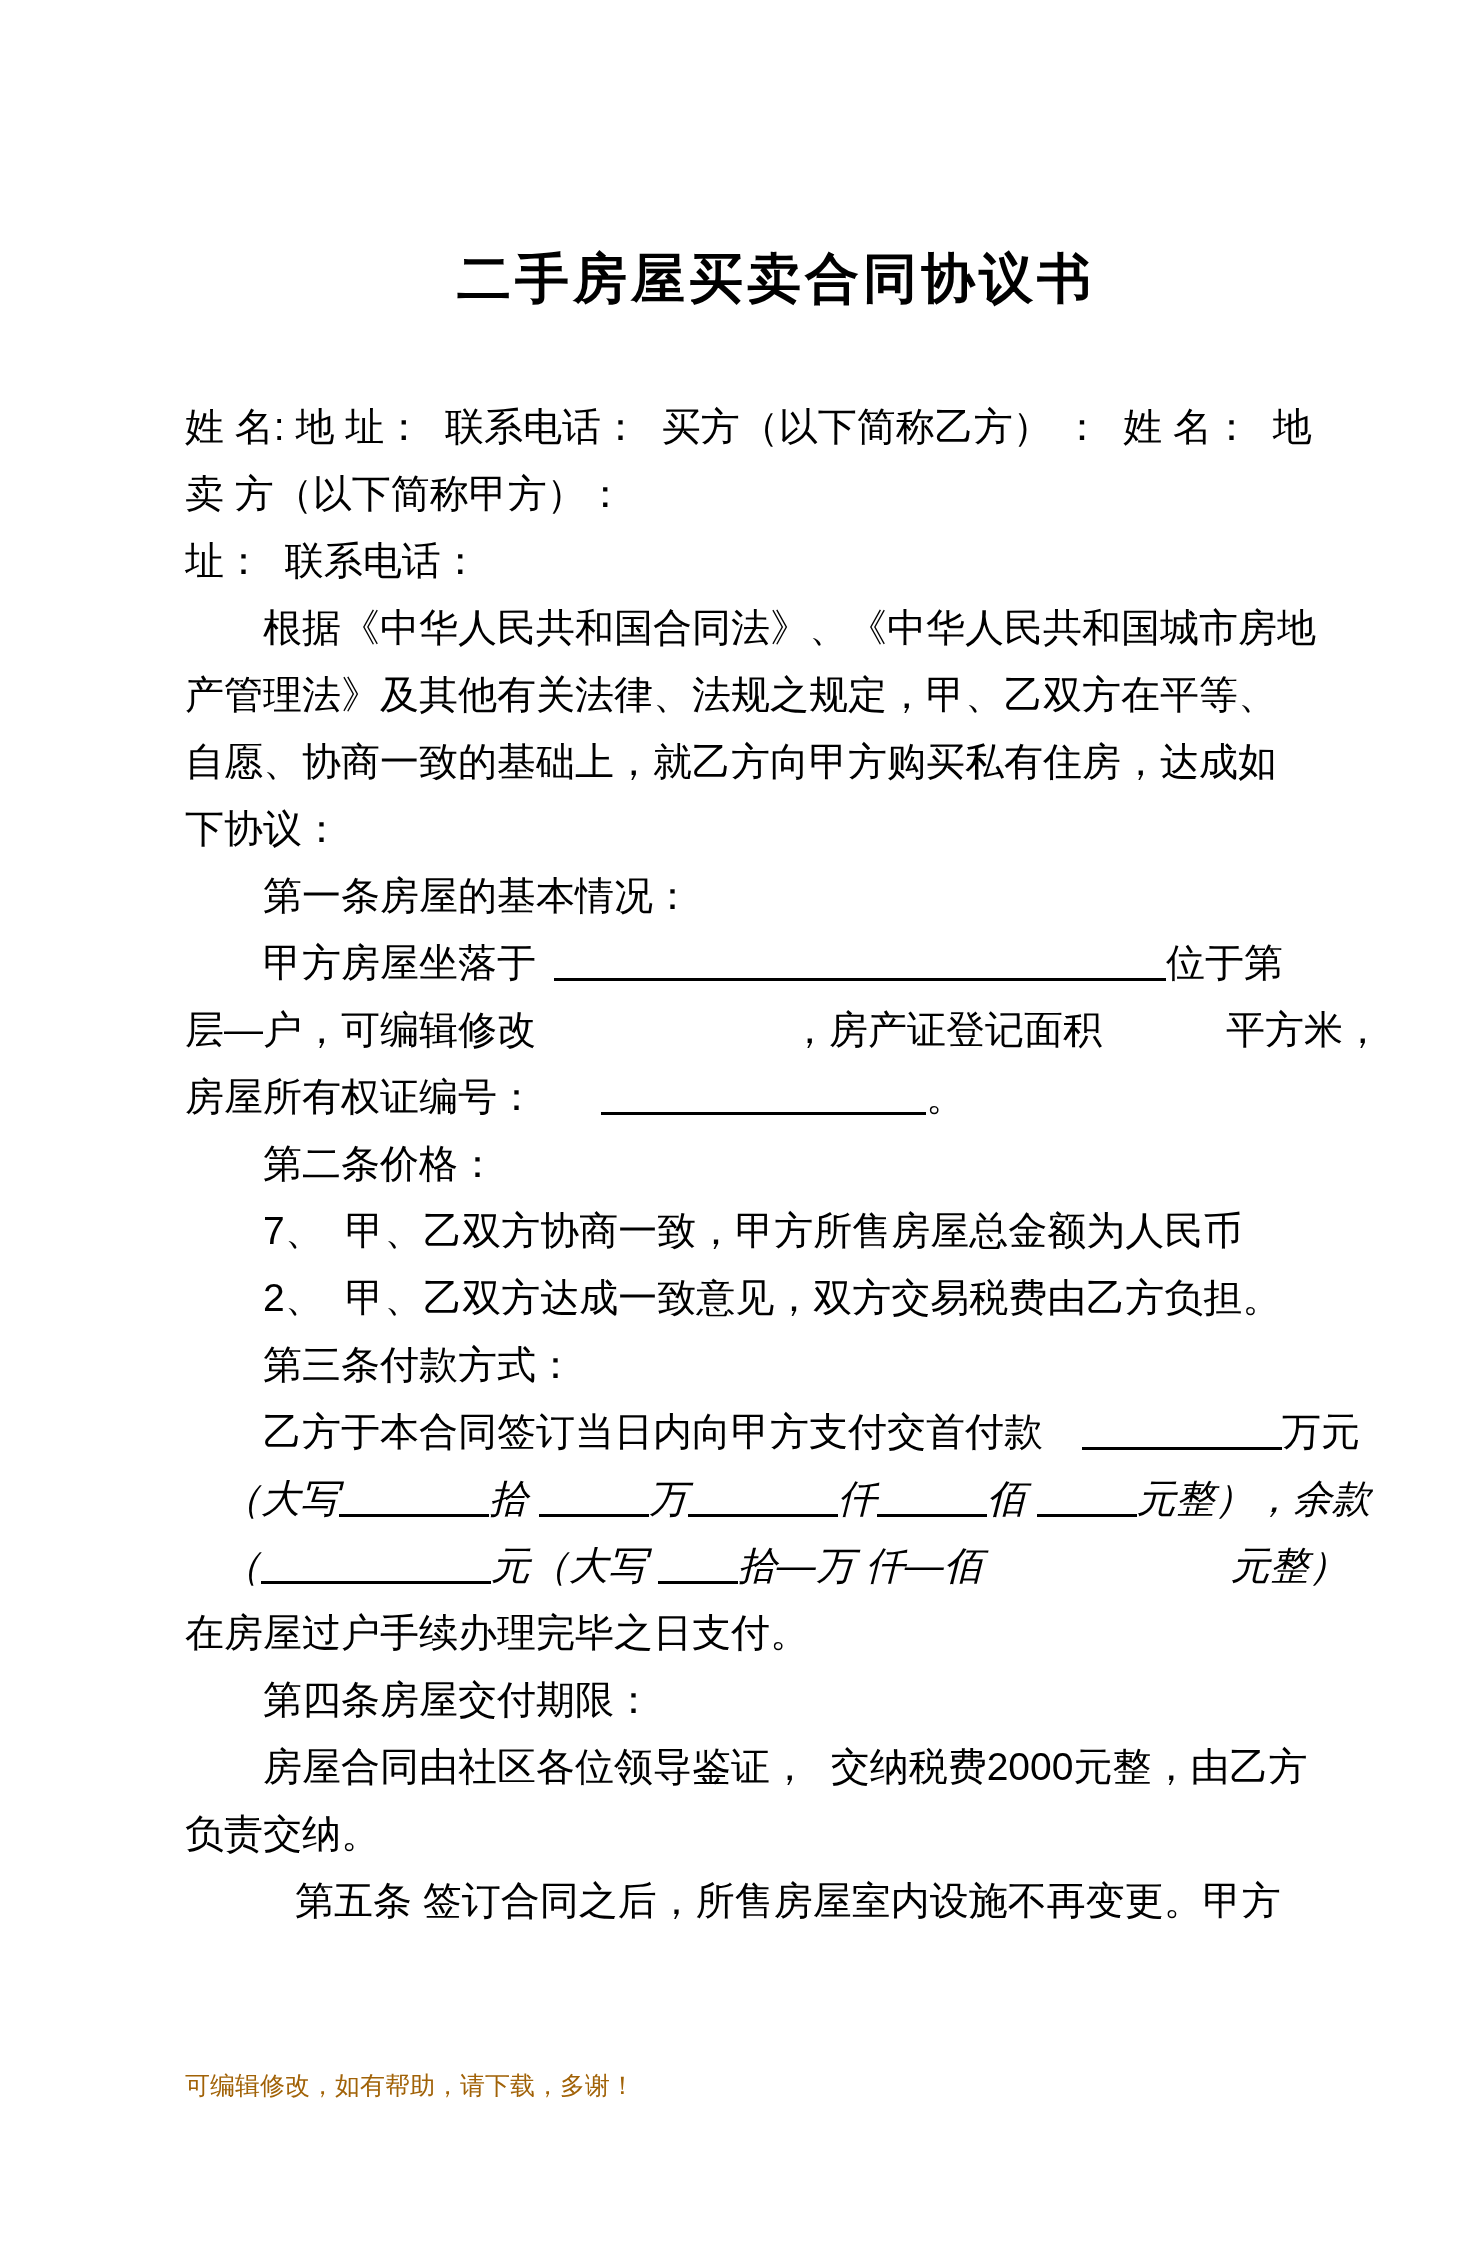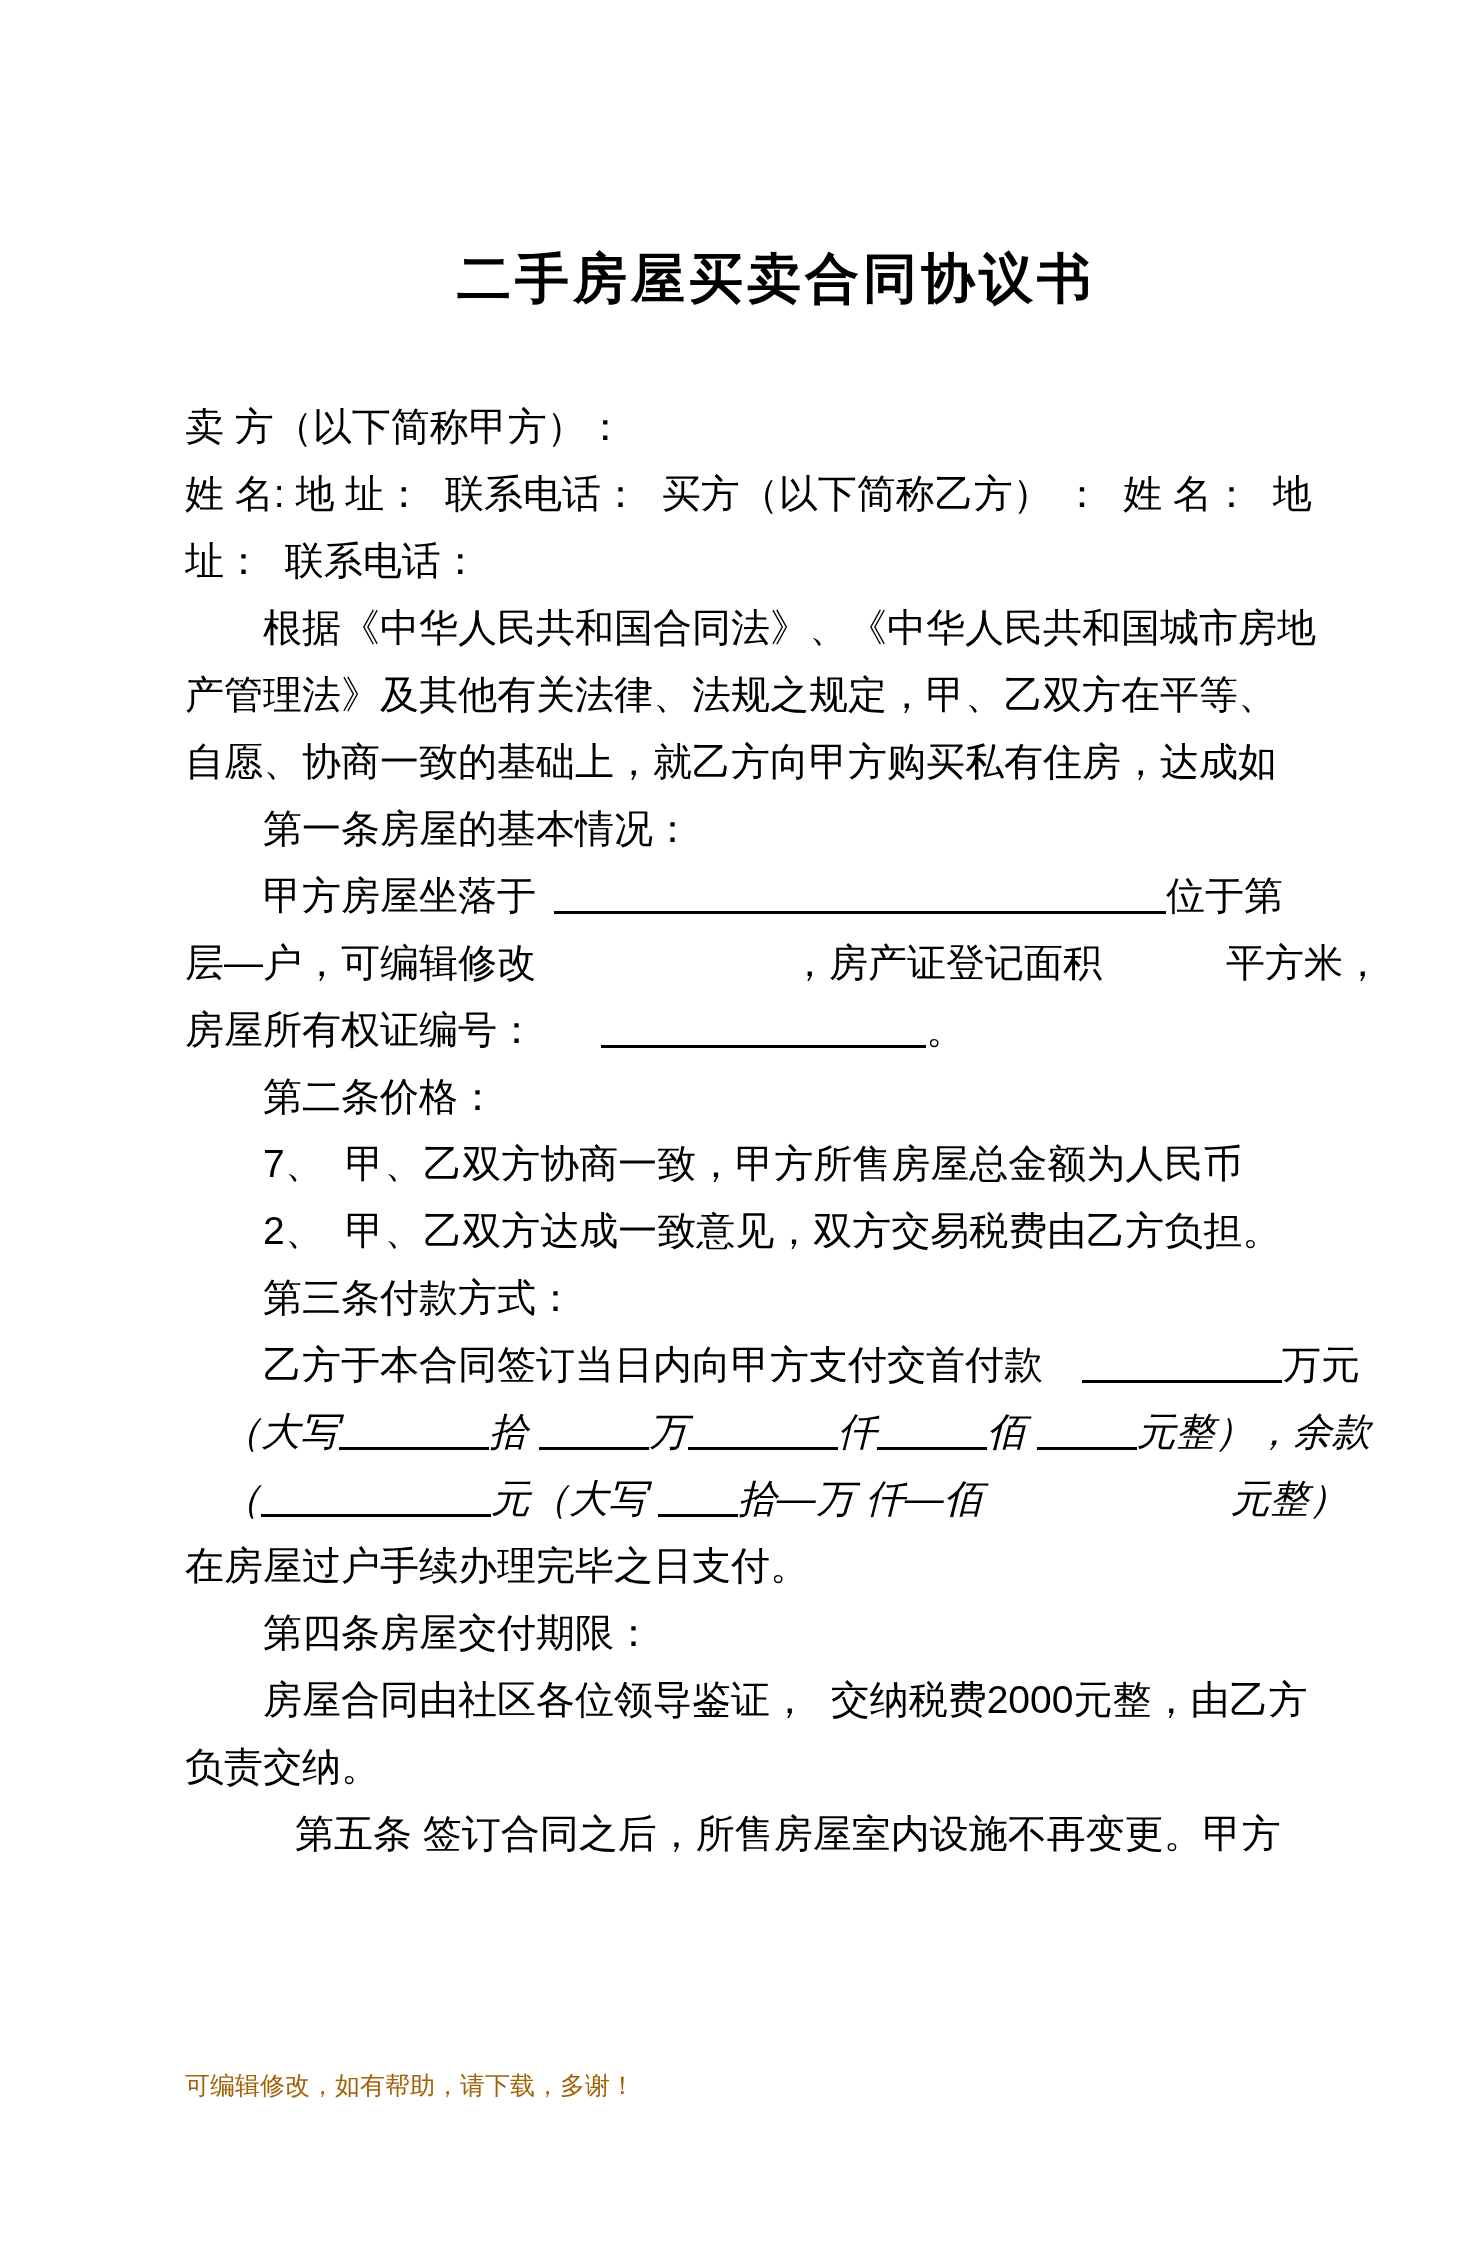--- a/index.html
+++ b/index.html
@@ -71,26 +71,27 @@
     color: #a16207;
   }
 </style>
 </head>
 <body>
 
 <div class="page">
   <div class="doc-title">二手房屋买卖合同协议书</div>
 
   <div class="doc-body">
+      <div class="line m"><span>姓 名: 地 址：  联系电话：  买方（以下简称乙方） ：  姓 名：  地</span></div>
       <div class="line m"><span>卖 方（以下简称甲方）：</span></div>
-      <div class="line m"><span>姓 名: 地 址：  联系电话：  买方（以下简称乙方） ：  姓 名：  地</span></div>
       <div class="line m"><span>址：  联系电话：</span></div>
       <div class="line ind"><span>根据《中华人民共和国合同法》、《中华人民共和国城市房地</span></div>
       <div class="line m"><span>产管理法》及其他有关法律、法规之规定，甲、乙双方在平等、</span></div>
       <div class="line m"><span>自愿、协商一致的基础上，就乙方向甲方购买私有住房，达成如</span></div>
+      <div class="line m"><span>下协议：</span></div>
       <div class="line ind"><span>第一条房屋的基本情况：</span></div>
       <div class="line ind"><span>甲方房屋坐落于</span><span class="gap" style="width: 18px;"></span><span class="blank" style="width: 612px;"></span><span>位于第</span></div>
       <div class="line m"><span>层—户，可编辑修改</span><span class="gap" style="width: 254px;"></span><span>，房产证登记面积</span><span class="gap" style="width: 124px;"></span><span>平方米，</span></div>
       <div class="line m"><span>房屋所有权证编号：</span><span class="gap" style="width: 65px;"></span><span class="blank" style="width: 325px;"></span><span>。</span></div>
       <div class="line ind"><span>第二条价格：</span></div>
       <div class="line ind"><span>7、  甲、乙双方协商一致，甲方所售房屋总金额为人民币</span></div>
       <div class="line ind"><span>2、  甲、乙双方达成一致意见，双方交易税费由乙方负担。</span></div>
       <div class="line ind"><span>第三条付款方式：</span></div>
       <div class="line ind"><span>乙方于本合同签订当日内向甲方支付交首付款</span><span class="gap" style="width: 39px;"></span><span class="blank" style="width: 200px;"></span><span>万元</span></div>
       <div class="line p72"><span>（大写</span><span class="blank" style="width: 150px;"></span><span>拾 </span><span class="blank" style="width: 110px;"></span><span>万</span><span class="blank" style="width: 150px;"></span><span>仟</span><span class="blank" style="width: 110px;"></span><span>佰 </span><span class="blank" style="width: 100px;"></span><span>元整），余款</span></div>

